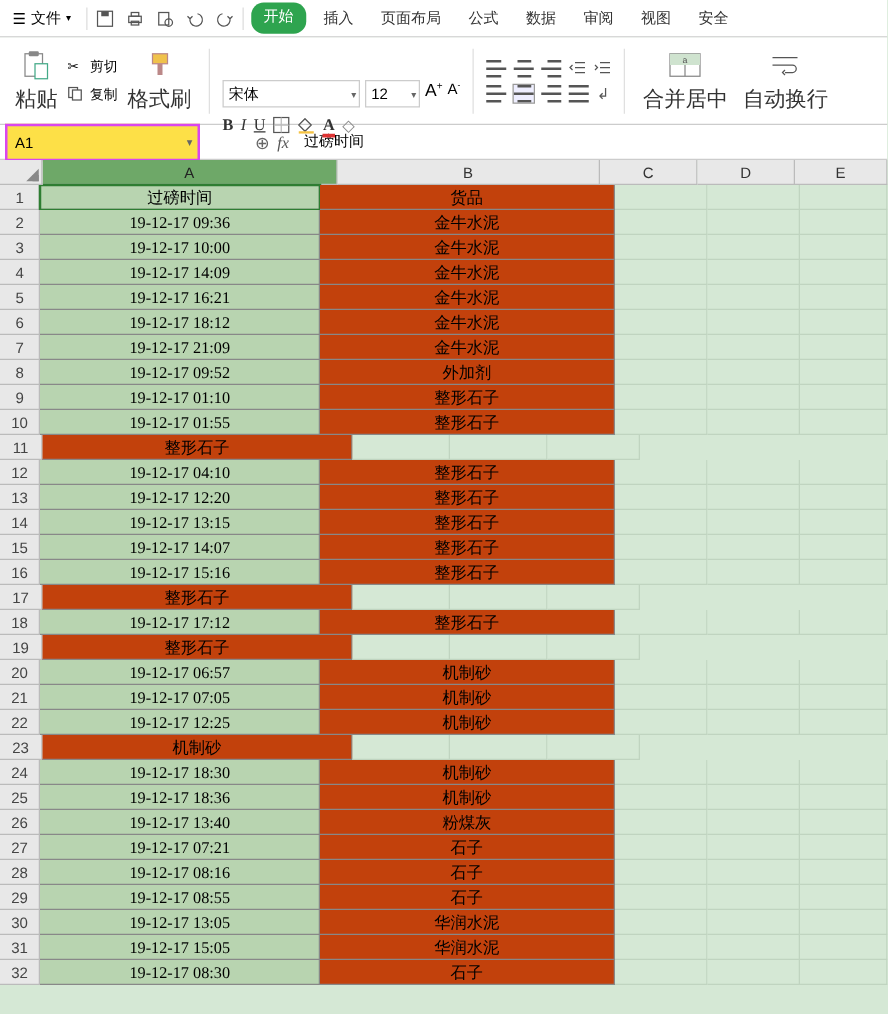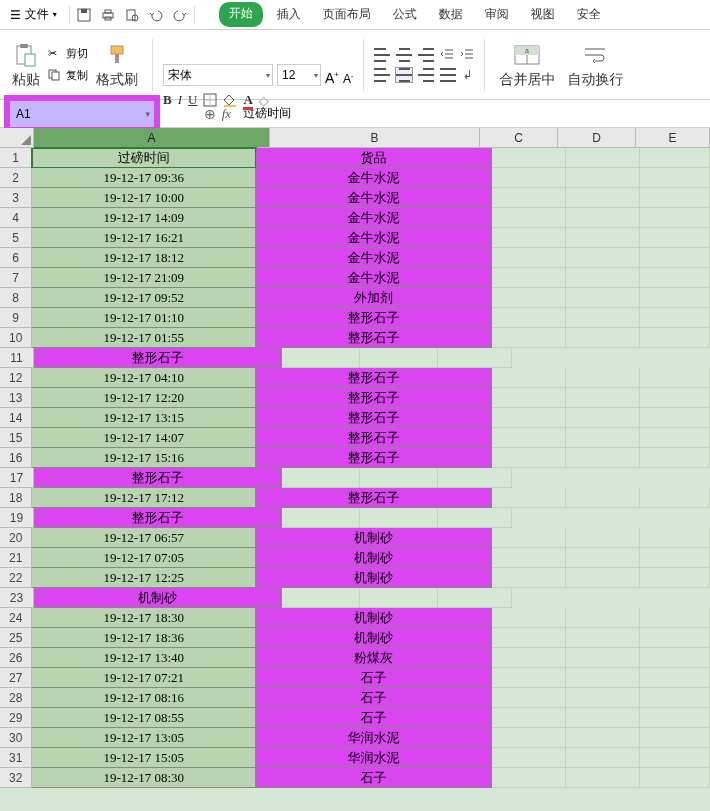--- a/index.html
+++ b/index.html
@@ -4,36 +4,36 @@
 <style>
 * { margin: 0; padding: 0; box-sizing: border-box; }
 body { font-family: "Microsoft YaHei", sans-serif; font-size: 12px; background: #d5e8d5; overflow: hidden; width: 710px; height: 811px; }
 
 
 .menubar { background: #fff; height: 30px; display: flex; align-items: center; padding: 0 4px; border-bottom: 1px solid #ccc; }
 .menubar .file-btn { display: flex; align-items: center; gap: 4px; padding: 2px 6px; }
 .menubar .sep { width: 1px; height: 18px; background: #ddd; margin: 0 6px; }
 .menubar .ico { width: 16px; height: 16px; display: inline-flex; align-items: center; justify-content: center; color: #555; font-size: 14px; }
 .menubar .qat { display: flex; gap: 8px; align-items: center; }
-.menubar .tabs { display: flex; gap: 6px; margin-left: 18px; }
+.menubar .tabs { display: flex; gap: 6px; }
 .menubar .tab { padding: 4px 8px; color: #333; cursor: pointer; }
 .menubar .tab.active { background: #2ea44f; color: #fff; border-radius: 10px; padding: 3px 10px; }
 
 
 .ribbon { background: #fff; height: 70px; display: flex; align-items: center; padding: 4px 8px; border-bottom: 1px solid #ccc; gap: 4px; }
 .rgroup { display: flex; flex-direction: column; align-items: center; gap: 2px; padding: 0 4px; }
-.rgroup .lbl { font-size: 14px; color: #333; }
+.rgroup .lbl { font-size: 17px; color: #333; }
 .big-ico { width: 28px; height: 28px; display: flex; align-items: center; justify-content: center; color: #555; }
 .vsep { width: 1px; height: 52px; background: #e0e0e0; margin: 0 6px; }
 .clip-col { display: flex; flex-direction: column; gap: 2px; font-size: 11px; }
 .clip-col .row { display: flex; align-items: center; gap: 4px; }
 .clip-col .ico { width: 14px; height: 14px; }
 
 .font-area { display: flex; flex-direction: column; gap: 6px; }
-.font-row { display: flex; gap: 4px; align-items: flex-end; margin-top: 43px; }
+.font-row { display: flex; gap: 4px; align-items: flex-start; margin-top: 43px; }
 .combo { border: 1px solid #ccc; height: 22px; display: flex; align-items: center; padding: 0 4px; background: #fff; font-size: 12px; position: relative; }
 .combo.font { width: 110px; }
 .combo.size { width: 44px; }
 .combo .arrow { position: absolute; right: 2px; font-size: 8px; color: #666; }
 .fmt-row { display: flex; gap: 6px; align-items: center; font-size: 13px; color: #333; }
 .fmt-row .b { font-weight: bold; font-family: serif; }
 .fmt-row .i { font-style: italic; font-family: serif; }
 .fmt-row .u { text-decoration: underline; font-family: serif; }
 .aup { font-size: 14px; }
 
@@ -41,21 +41,21 @@
 .align-row { display: flex; gap: 6px; align-items: center; }
 .al-ico { width: 16px; height: 14px; display: flex; flex-direction: column; justify-content: space-between; }
 .al-ico span { height: 2px; background: #555; display: block; }
 .al-ico.c span:nth-child(1), .al-ico.c span:nth-child(3) { width: 70%; margin: 0 auto; }
 .al-ico.r span:nth-child(1), .al-ico.r span:nth-child(3) { width: 70%; margin-left: auto; }
 .al-ico.l span:nth-child(1), .al-ico.l span:nth-child(3) { width: 70%; }
 .al-ico.active { outline: 1px solid #999; background: #eef; }
 
 
 .fbar { background: #fff; height: 28px; display: flex; align-items: center; border-bottom: 1px solid #ccc; }
-.namebox { width: 156px; border: 6px solid #d946ef; margin: 0 4px; height: 20px; display: flex; align-items: center; padding: 13px 6px; position: relative; background: #c4b5fd; }
+.namebox { width: 156px; border: 2px solid #d946ef; margin: 0 4px; height: 20px; display: flex; align-items: center; padding: 13px 6px; position: relative; background: #fde047; }
 .namebox .arrow { position: absolute; right: 4px; font-size: 9px; color: #666; }
 .fx-ico { margin: 2px 6px; color: #555; font-style: italic; font-family: serif; font-size: 13px; }
 .magnify { margin-left: 40px; color: #666; font-size: 14px; }
 .fcontent { flex: 1; padding: 0 6px; }
 
 
 .grid { position: relative; }
 .col-headers { display: flex; height: 20px; }
 .corner { width: 34px; background: #e8e8e8; border-right: 1px solid #bbb; border-bottom: 1px solid #bbb; position: relative; }
 .corner::after { content: ""; position: absolute; right: 2px; bottom: 2px; border: 5px solid transparent; border-right-color: #888; border-bottom-color: #888; }
@@ -63,21 +63,21 @@
 .ch.colA { width: 236px; background: #6ea868; color: #222; }
 .ch.colB { width: 210px; }
 .ch.colC, .ch.colD { width: 78px; }
 .ch.colE { width: 74px; }
 
 .rows { }
 .row { display: flex; height: 20px; }
 .rh { width: 34px; background: #e8e8e8; border-right: 1px solid #bbb; border-bottom: 1px solid #bbb; text-align: center; line-height: 20px; font-size: 12px; color: #444; }
 .cell { border-right: 1px solid #888; border-bottom: 1px solid #888; line-height: 20px; text-align: center; font-size: 13px; font-family: "SimSun", serif; }
 .cell.colA { width: 236px; background: #b8d4b0; }
-.cell.colB { width: 248px; background: #d946ef; }
+.cell.colB { width: 248px; background: #c2410c; }
 .cell.colC, .cell.colD { width: 78px; background: #d5e8d5; border-right: 1px solid #c0d4c0; border-bottom: 1px solid #c0d4c0; }
 .cell.colE { width: 74px; background: #d5e8d5; border-right: 1px solid #c0d4c0; border-bottom: 1px solid #c0d4c0; }
 
 .row.hdr .cell { font-weight: normal; }
 .sel-outline { outline: 2px solid #2e7d32; outline-offset: -1px; }
 
 svg { display: block; }
 </style>
 </head>
 <body>

